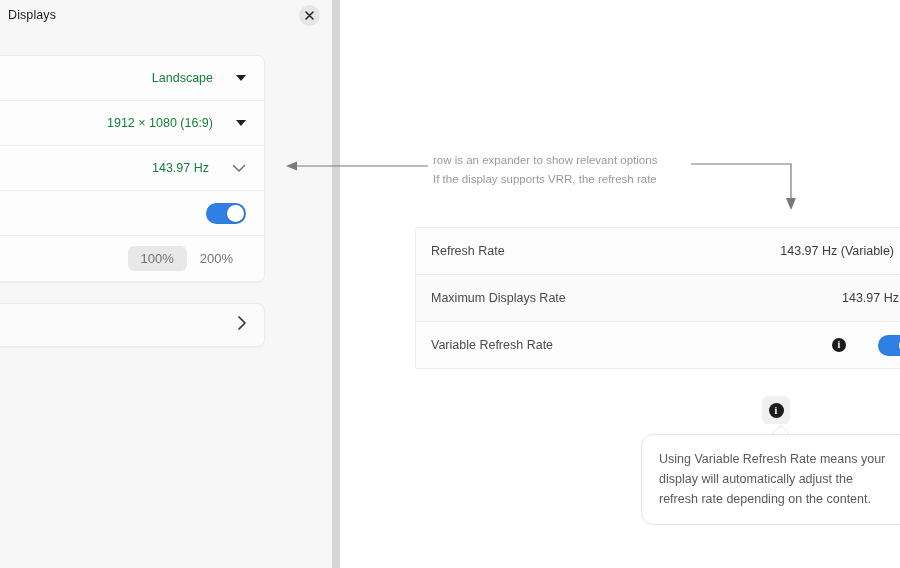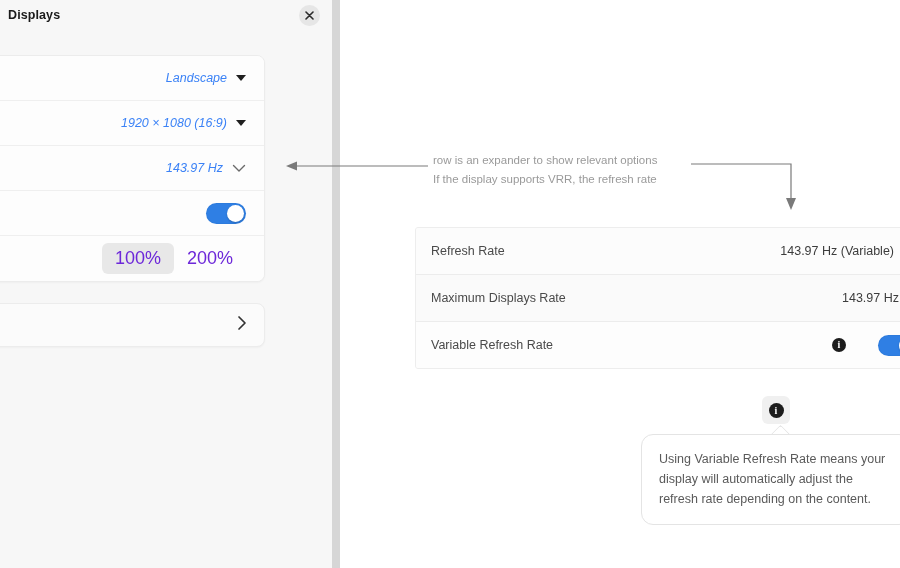--- a/index.html
+++ b/index.html
@@ -18,21 +18,21 @@
     background: #f7f7f7;
     overflow: hidden;
   }
   .window-edge {
     position: absolute; left: 332px; top: 0;
     width: 8px; height: 568px;
     background: #d6d6d6;
   }
   .left-title {
     position: absolute; left: 8px; top: 8px;
-    font-size: 12.5px; font-weight: 700; color: #1b1b1b;
+    font-size: 12.5px; font-weight: 400; color: #1b1b1b;
     letter-spacing: .1px;
   }
   .close-btn {
     position: absolute; right: 12px; top: 5px;
     width: 21px; height: 21px; border-radius: 50%;
     background: #e6e6e6;
     display: flex; align-items: center; justify-content: center;
     cursor: pointer;
   }
   .close-btn svg { display: block; }
@@ -49,23 +49,22 @@
   }
   .lrow {
     height: 45px;
     display: flex; align-items: center; justify-content: flex-end;
     padding: 0 18px 0 16px;
     border-bottom: 1px solid #efefef;
     background: #fdfdfd;
   }
   .lrow:last-child { border-bottom: none; }
   .lval {
-    font-size: 12.5px; color: #3b82f6; margin-right: 9px;
+    font-size: 12.5px; color: #15803d; margin-right: 23px;
     white-space: nowrap;
-    font-style: italic;
   }
   .caret-down {
     width: 0; height: 0;
     border-left: 5px solid transparent;
     border-right: 5px solid transparent;
     border-top: 6px solid #1f1f1f;
   }
   .chev { display: block; }
 
   
@@ -77,21 +76,21 @@
   .switch .knob {
     position: absolute; right: 2px; top: 2px;
     width: 17px; height: 17px; border-radius: 50%;
     background: #ffffff;
     box-shadow: 0 1px 2px rgba(0,0,0,.2);
   }
 
   
   .seg { display: flex; align-items: center; }
   .seg-item {
-    font-size: 18px; color: #6d28d9;
+    font-size: 13px; color: #737373;
     padding: 5px 13px; border-radius: 6px; cursor: pointer;
     white-space: nowrap;
   }
   .seg-item.active { background: #e8e8e8; }
 
   
   .left-card2 {
     position: absolute; left: -60px; top: 303px;
     width: 325px; height: 44px;
     background: #fbfbfb;
@@ -189,21 +188,21 @@
     </div>
 
     <div class="left-card">
 
       <div class="lrow">
         <span class="lval">Landscape</span>
         <span class="caret-down"></span>
       </div>
 
       <div class="lrow">
-        <span class="lval">1920 × 1080 (16:9)</span>
+        <span class="lval">1912 × 1080 (16:9)</span>
         <span class="caret-down"></span>
       </div>
 
       <div class="lrow">
         <span class="lval">143.97 Hz</span>
         <span class="chev">
           <svg width="14" height="9" viewBox="0 0 14 9">
             <path d="M1.5 1.5 L7 7 L12.5 1.5" stroke="#6a6a6a" stroke-width="1.4" fill="none" stroke-linecap="round" stroke-linejoin="round"></path>
           </svg>
         </span>

